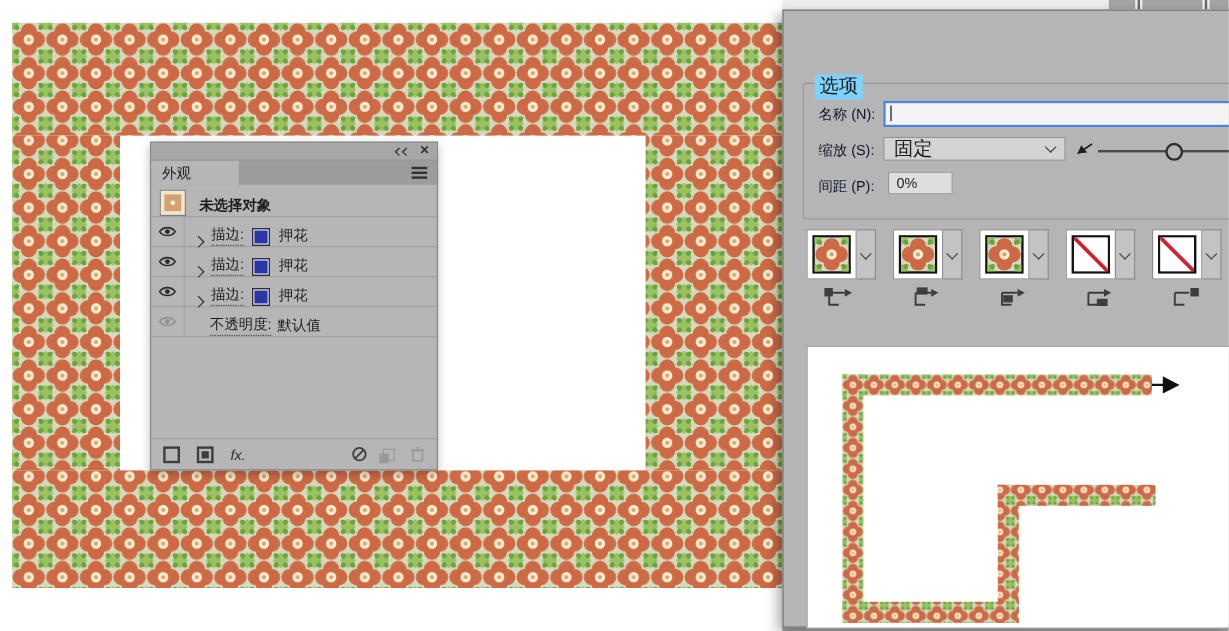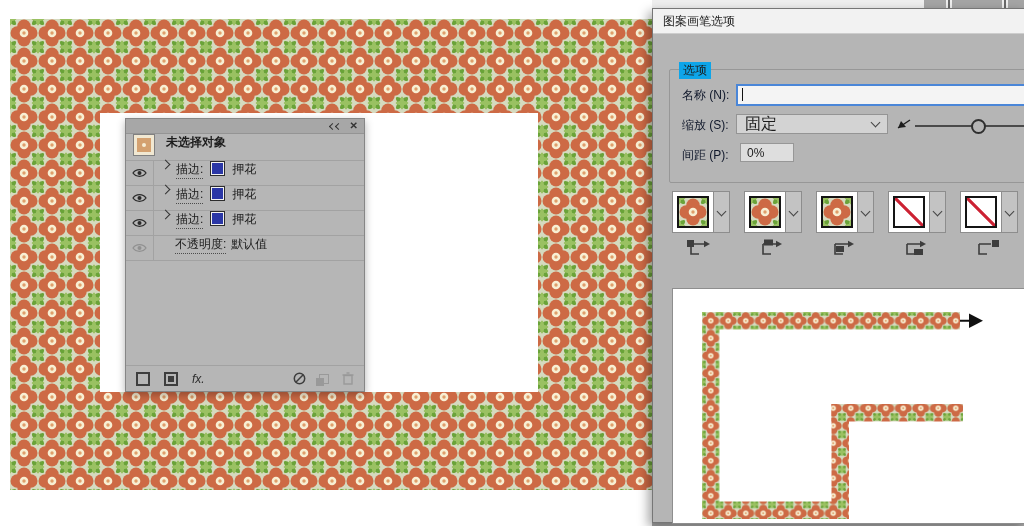--- a/index.html
+++ b/index.html
@@ -21,21 +21,21 @@
   .collapse-ic{display:flex;gap:1px;}
   .collapse-ic i{width:4px;height:4px;border-left:1.4px solid #333;border-bottom:1.4px solid #333;
                  transform:rotate(45deg);display:block;}
   .close-x{font-size:10px;line-height:10px;color:#333;font-weight:bold;}
   .panel-tabs{height:20px;background:#9c9c9c;display:flex;align-items:stretch;}
   .panel-tab{width:64px;background:#b6b6b6;display:flex;align-items:center;padding-left:9px;color:#1c1c1c;}
   .tab-fill{flex:1;}
   .menu-ic{width:13px;height:2px;background:#333;box-shadow:0 4px 0 #333,0 -4px 0 #333;
            align-self:center;margin-right:8px;}
   .panel-list{flex:1;display:flex;flex-direction:column;}
-  .p-row{display:flex;align-items:flex-start;border-bottom:1px solid #a2a2a2;height:24px;flex:0 0 auto;}
+  .p-row{display:flex;align-items:flex-end;border-bottom:1px solid #a2a2a2;height:24px;flex:0 0 auto;}
   .p-row.hdr{height:26px;}
   .eye-cell{width:27px;display:flex;align-items:center;justify-content:center;align-self:stretch;
             border-right:1px solid #a2a2a2;}
   .chev-r{width:6px;height:6px;border-top:1.6px solid #333;border-right:1.6px solid #333;
           transform:rotate(45deg);margin:0 7px 0 8px;flex:0 0 auto;}
   .lbl-link{border-bottom:1px dotted #4c4c4c;}
   .sw{width:13px;height:13px;border:1px solid #2d2d2d;box-shadow:inset 0 0 0 1px #f2f2f2;
       margin:0 7px;flex:0 0 auto;}
   .sw.blue{background:var(--swatch-blue);}
   .sw.none{background:linear-gradient(45deg,#fff 43%,var(--none-red) 45%,var(--none-red) 55%,#fff 57%);}
@@ -53,21 +53,21 @@
   .tb-right{margin-left:auto;display:flex;align-items:center;gap:13px;}
   .ic-dup{width:8px;height:8px;border:1.6px solid #999;position:relative;}
   .ic-dup::after{content:"";position:absolute;left:-4px;top:3px;width:8px;height:8px;background:#999;}
 
   
   .dialog{left:652px;top:8px;width:372px;height:513px;border:1px solid #767676;background:#b5b5b5;
           box-shadow:-4px 4px 10px rgba(0,0,0,.35);}
   .dlg-titlebar{height:24px;background:#f2f2f2;border-bottom:1px solid #cdcdcd;display:flex;
                 align-items:center;padding-left:10px;font-size:12px;color:#222;}
   .fieldset{left:16px;top:60px;width:356px;height:112px;border:1px solid #979797;border-radius:2px;}
-  .legend{left:26px;top:53px;background:#0ea5e9;padding:0 4px;font-size:12px;}
+  .legend{left:26px;top:53px;background:#7dd3fc;padding:0 4px;font-size:16px;}
   .f-label{font-size:12px;color:#0f172a;}
   .name-input{left:83px;top:75px;width:292px;height:18px;background:#f4f4f4;border:2px solid var(--accent-blue);}
   .caret{left:4px;top:2px;width:1px;height:13px;background:#111;position:absolute;}
   .dropdown{left:83px;top:105px;width:152px;height:20px;background:#d3d3d3;border:1px solid #949494;
             display:flex;align-items:center;font-size:16px;padding-left:8px;box-sizing:border-box;}
   .dd-chev{width:6px;height:6px;border-right:1.6px solid #444;border-bottom:1.6px solid #444;
            transform:rotate(45deg);margin-left:auto;margin-right:8px;margin-top:-3px;}
   .slider-track{left:262px;top:116px;width:116px;height:1.6px;background:#4a4a4a;}
   .slider-knob{left:318px;top:110px;width:11px;height:11px;border:2px solid #2f2f2f;border-radius:50%;background:#b5b5b5;}
   .spin-input{left:87px;top:134px;width:54px;height:19px;background:#dedede;border:1px solid #979797;
@@ -150,20 +150,27 @@
   </svg>
 
   <div class="abs panel">
     <div class="panel-titlebar">
       <span class="collapse-ic">
           <i></i>
           <i></i>
         </span>
       <span class="close-x">✕</span>
     </div>
+    <div class="panel-tabs">
+      <div class="panel-tab">
+        <span>外观</span>
+      </div>
+      <div class="tab-fill"></div>
+      <span class="menu-ic"></span>
+    </div>
     <div class="panel-list">
       <div class="p-row hdr">
         <span class="thumb">
             <i></i>
           </span>
         <b>未选择对象</b>
       </div>
       <div class="p-row">
         <span class="eye-cell">
           <svg width="15" height="10" viewBox="0 0 15 10">
@@ -235,23 +242,20 @@
 
   <div class="abs topstrip"></div>
   <div class="abs frag" style="left:924px;width:22px"></div>
   <div class="abs frag dark" style="left:948px;width:2px"></div>
   <div class="abs frag" style="left:952px;width:50px"></div>
   <div class="abs frag dark" style="left:1004px;width:2px"></div>
   <div class="abs frag" style="left:1008px;width:16px"></div>
   <div class="abs bottomstrip"></div>
 
   <div class="abs dialog">
-    <div class="dlg-titlebar">
-      <span>图案画笔选项</span>
-    </div>
 
     <div class="abs fieldset"></div>
     <span class="abs legend">选项</span>
 
     <span class="abs f-label" style="left:29px;top:78px">名称 (N):</span>
     <div class="abs name-input">
       <span class="caret"></span>
       <span></span>
     </div>
 

